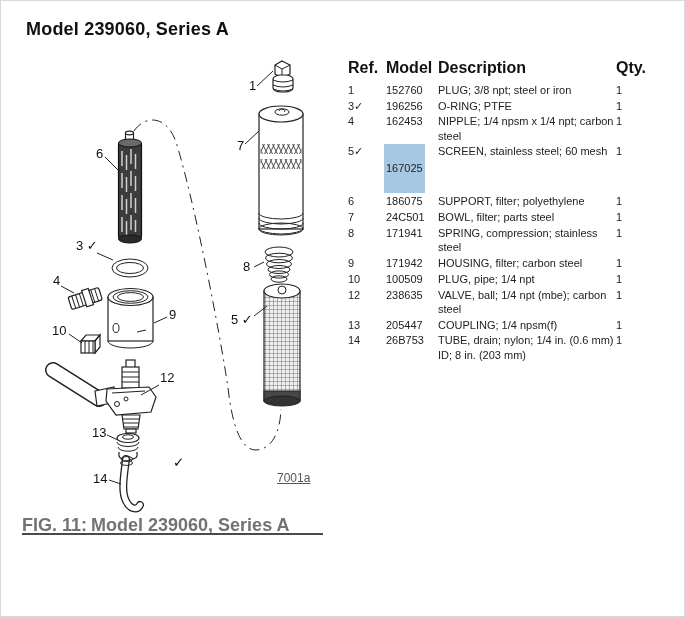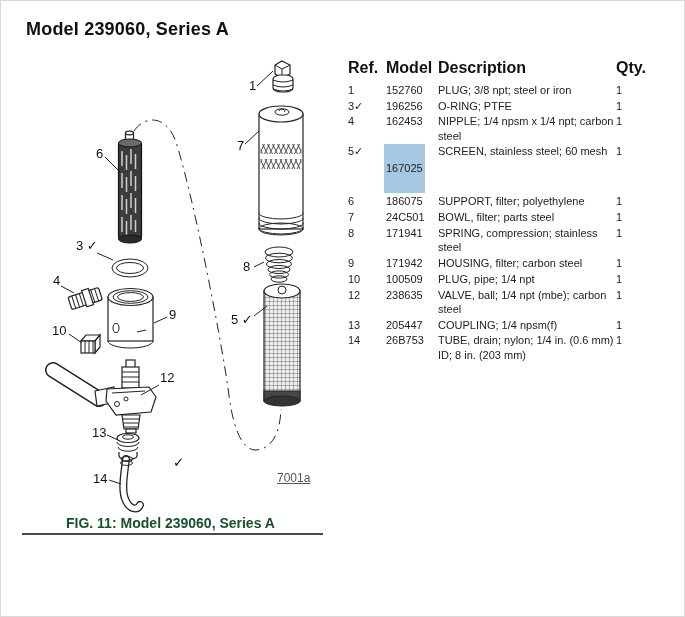--- a/index.html
+++ b/index.html
@@ -23,23 +23,22 @@
   .note{
     position:absolute;left:172px;top:454px;width:132px;
     font-size:13.5px;line-height:1.18;color:#111;display:flex;gap:4px;
   }
   .note .chk{flex:0 0 auto;}
   .drawing-code{
     position:absolute;left:276px;top:470px;font-size:12px;color:#555;text-decoration:underline;
   }
   
   .fig-caption{
-    position:absolute;left:21px;top:514px;font-size:14px;font-weight:bold;color:#14532d;
+    position:absolute;left:21px;top:514px;font-size:18px;font-weight:bold;color:#737373;
     white-space:nowrap;
-    margin-left:44px;
   }
   .fig-caption .pfx{margin-right:4px;}
   .caption-rule{
     position:absolute;left:21px;top:532px;width:301px;height:2px;background:#4a4a4a;
   }
   
   .parts-table{
     position:absolute;left:347px;top:57px;width:296px;
     border-collapse:collapse;table-layout:fixed;
     font-size:11px;line-height:1.3;color:#222;

